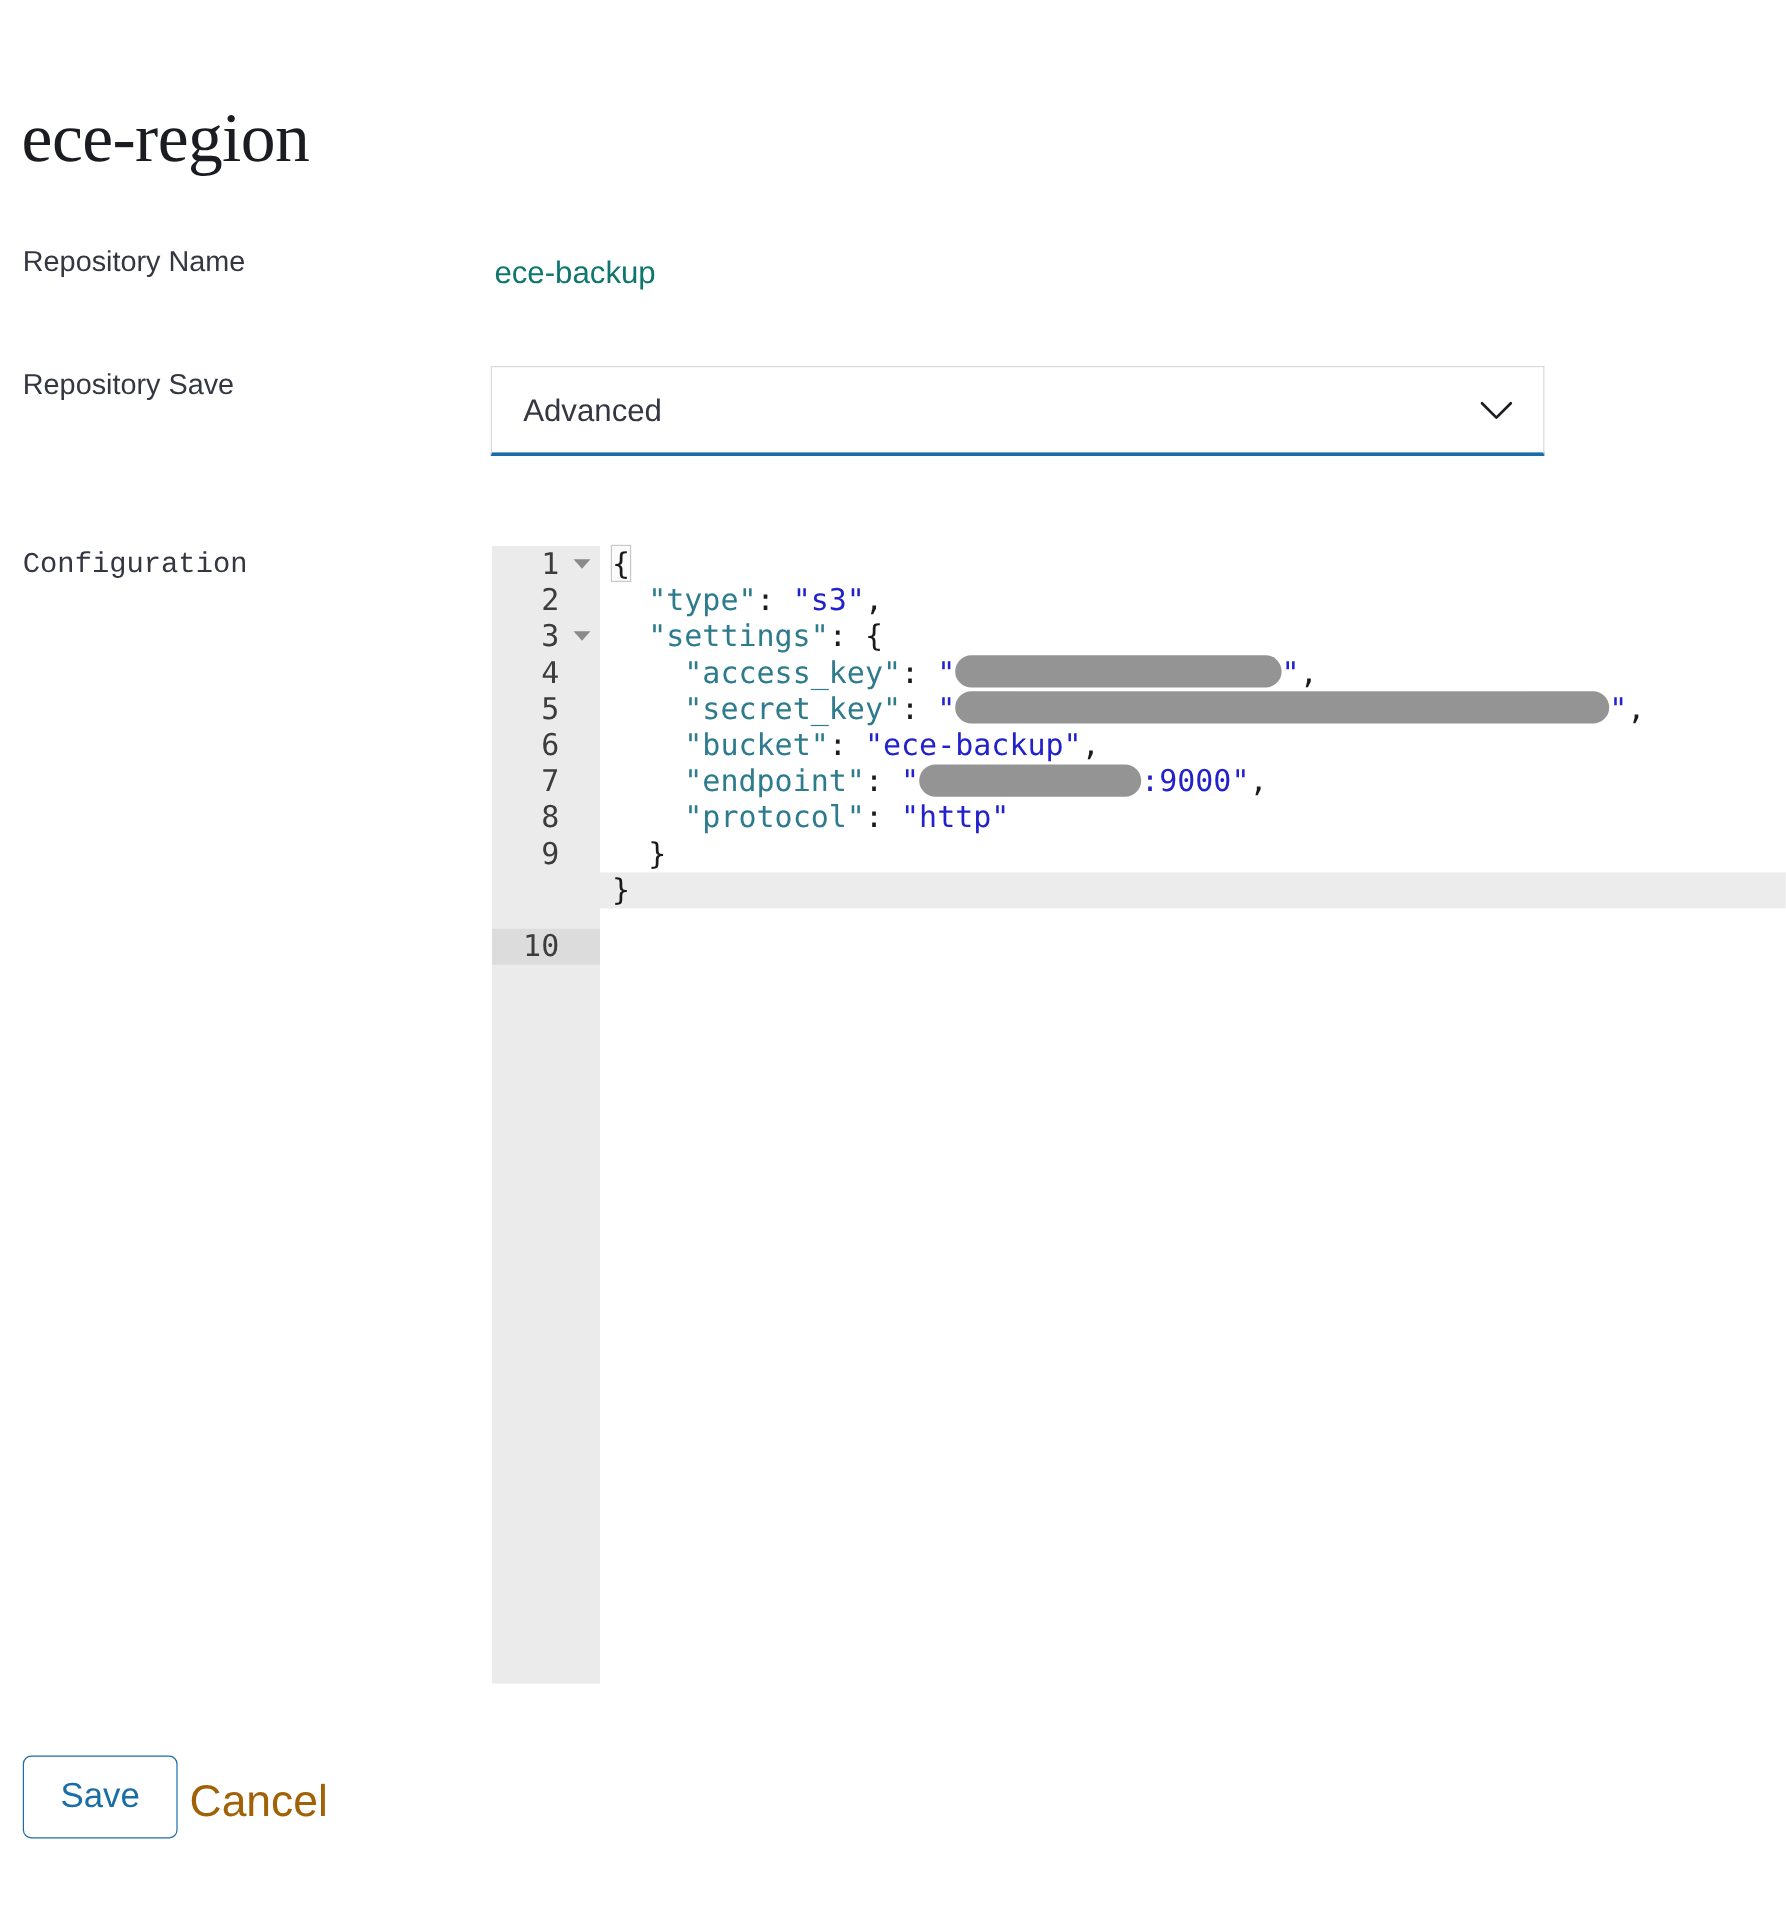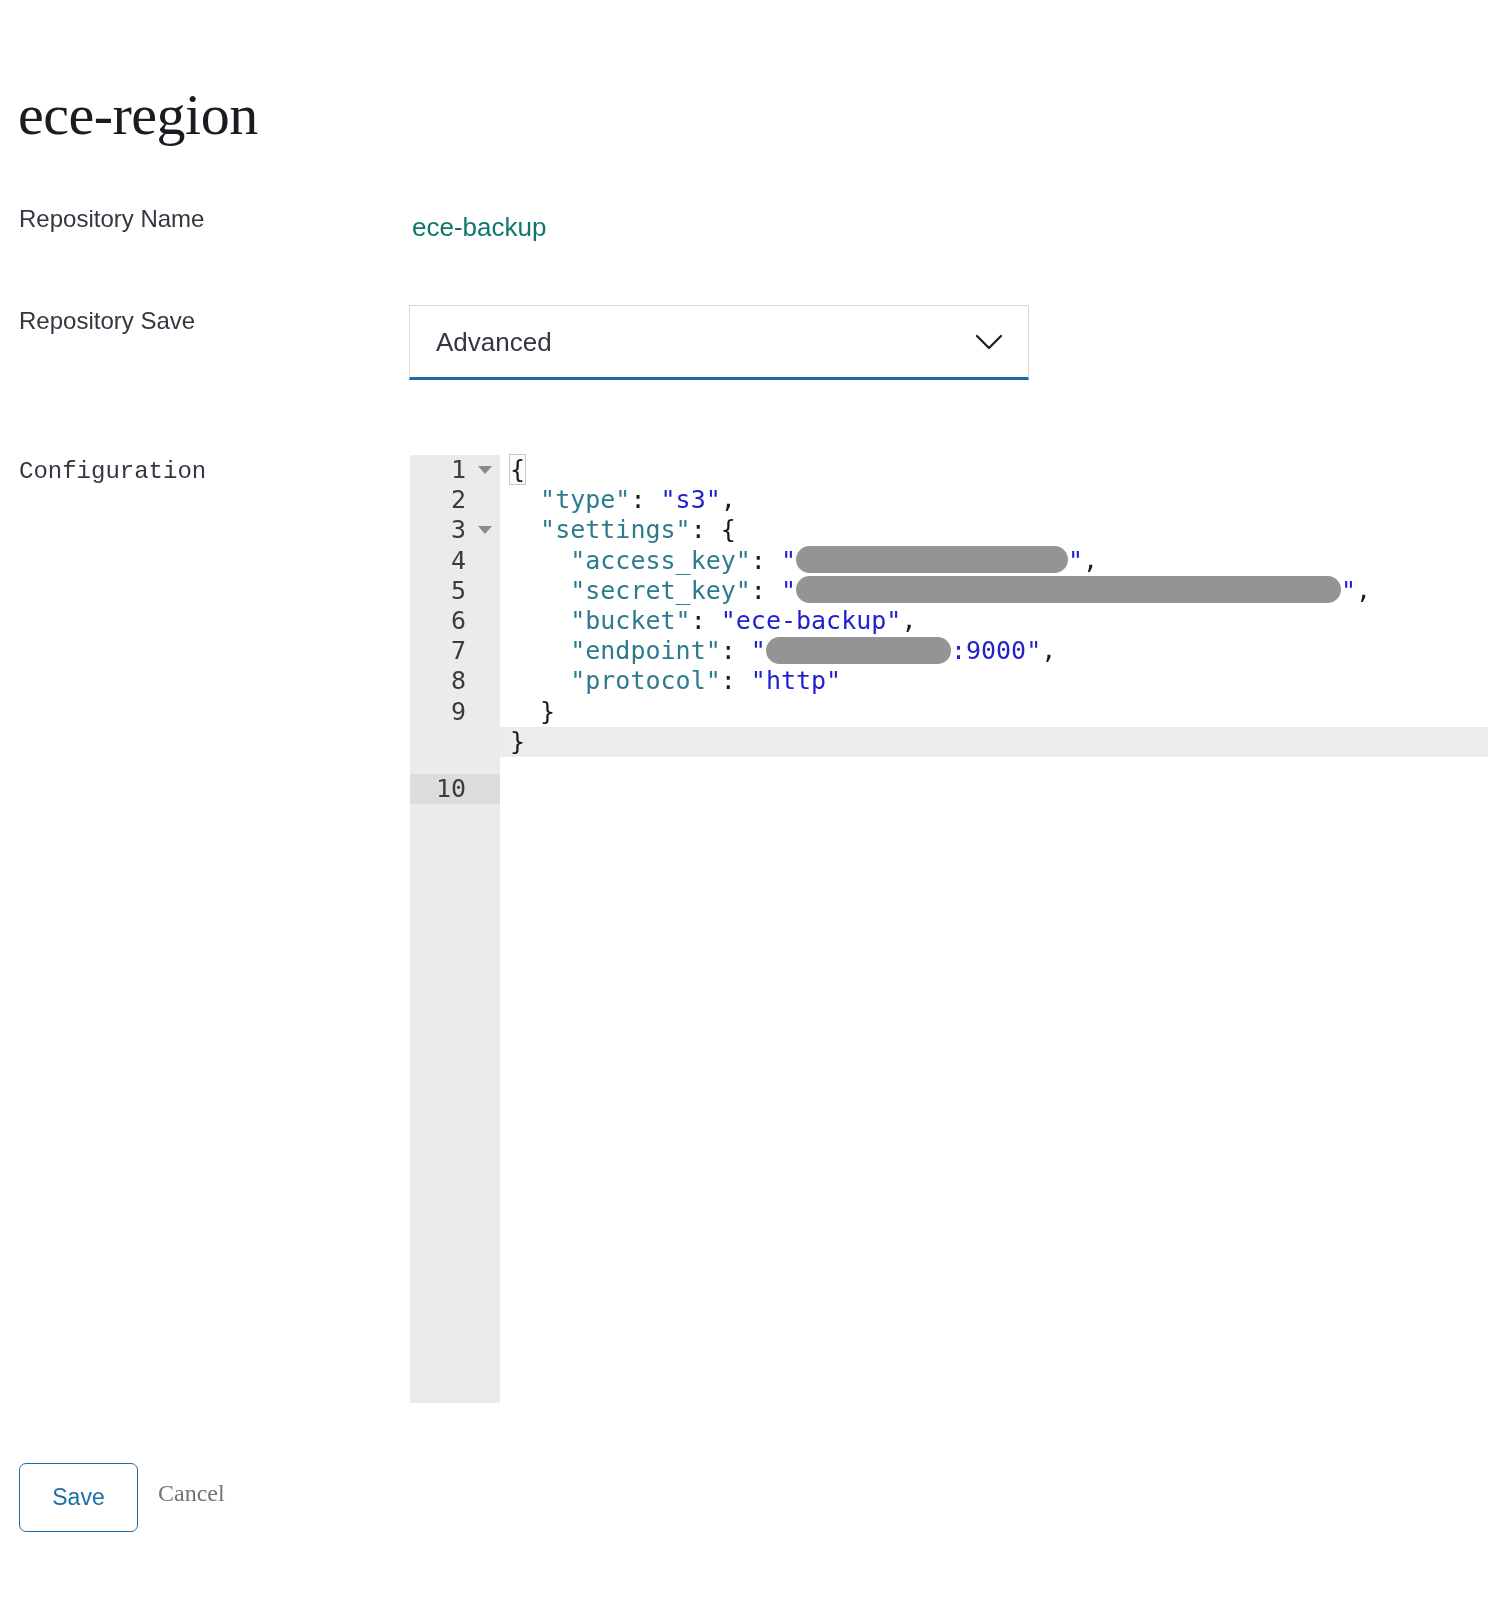--- a/index.html
+++ b/index.html
@@ -50,21 +50,21 @@
     font-size: 26px;
     color: #0f766e;
     white-space: nowrap;
   }
 
   
   .select-box {
     position: absolute;
     left: 409px;
     top: 305px;
-    width: 620px;
+    width: 878px;
     height: 75px;
     box-sizing: border-box;
     background: #ffffff;
     border: 1px solid #d8dadd;
     border-bottom: 3px solid #1a6ca8;
     box-shadow: 0 1px 0 rgba(0,0,0,0.02);
   }
   .select-value {
     position: absolute;
     left: 26px;
@@ -170,43 +170,43 @@
   }
   .redact-access { width: 272px; }
   .redact-secret { width: 545px; }
   .redact-endpoint { width: 185px; }
 
   
   .btn-save {
     position: absolute;
     left: 19px;
     top: 1463px;
-    width: 119px;
+    width: 129px;
     height: 69px;
     box-sizing: border-box;
     background: #ffffff;
     border: 1.5px solid #1b6ea5;
     border-radius: 7px;
     color: #1b6ea5;
-    font-size: 23px;
+    font-size: 29px;
     font-family: "Liberation Sans", sans-serif;
     cursor: pointer;
     padding: 0;
   }
   .btn-cancel {
     position: absolute;
     left: 158px;
     top: 1480px;
-    font-size: 24px;
-    color: #737373;
+    font-size: 37px;
+    color: #a16207;
     background: none;
     border: none;
     padding: 0;
     cursor: pointer;
-    font-family: Liberation Serif, serif;
+    font-family: Liberation Sans, sans-serif;
   }
 </style>
 </head>
 <body>
 
 <h1 class="page-title">ece-region</h1>
 
 <div class="field-label label-name">Repository Name</div>
 <div class="field-value-text">ece-backup</div>
 

